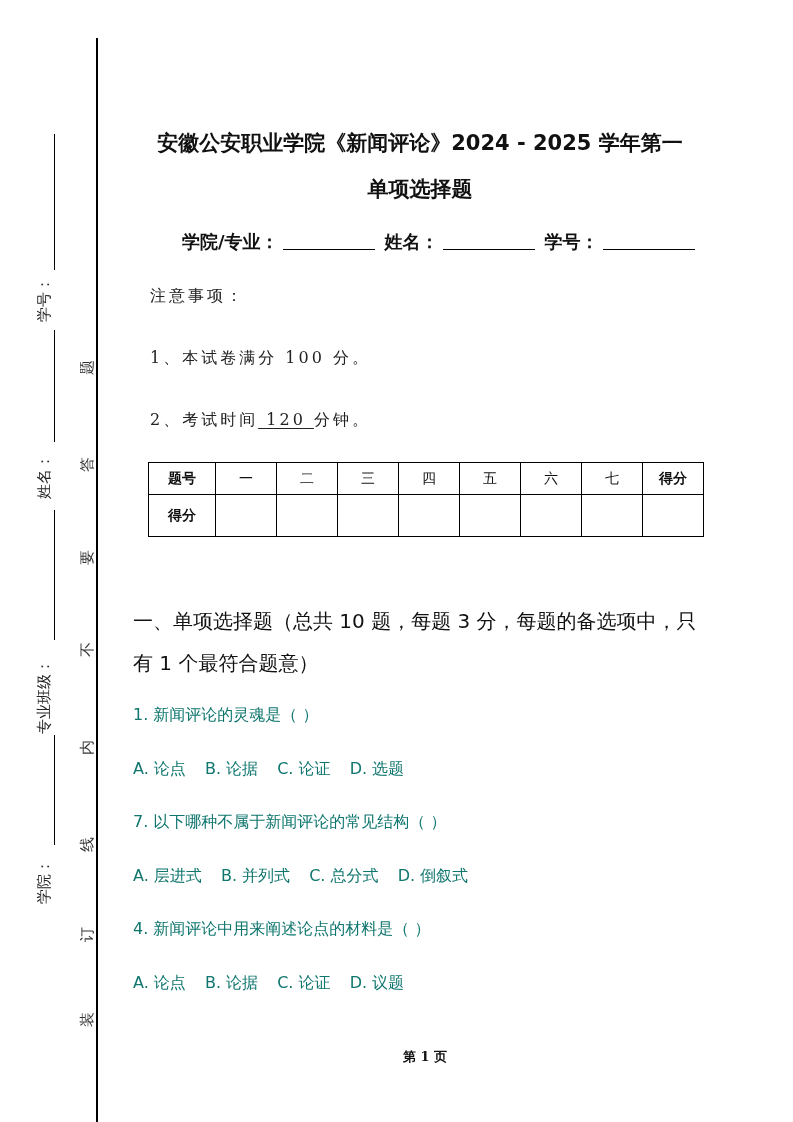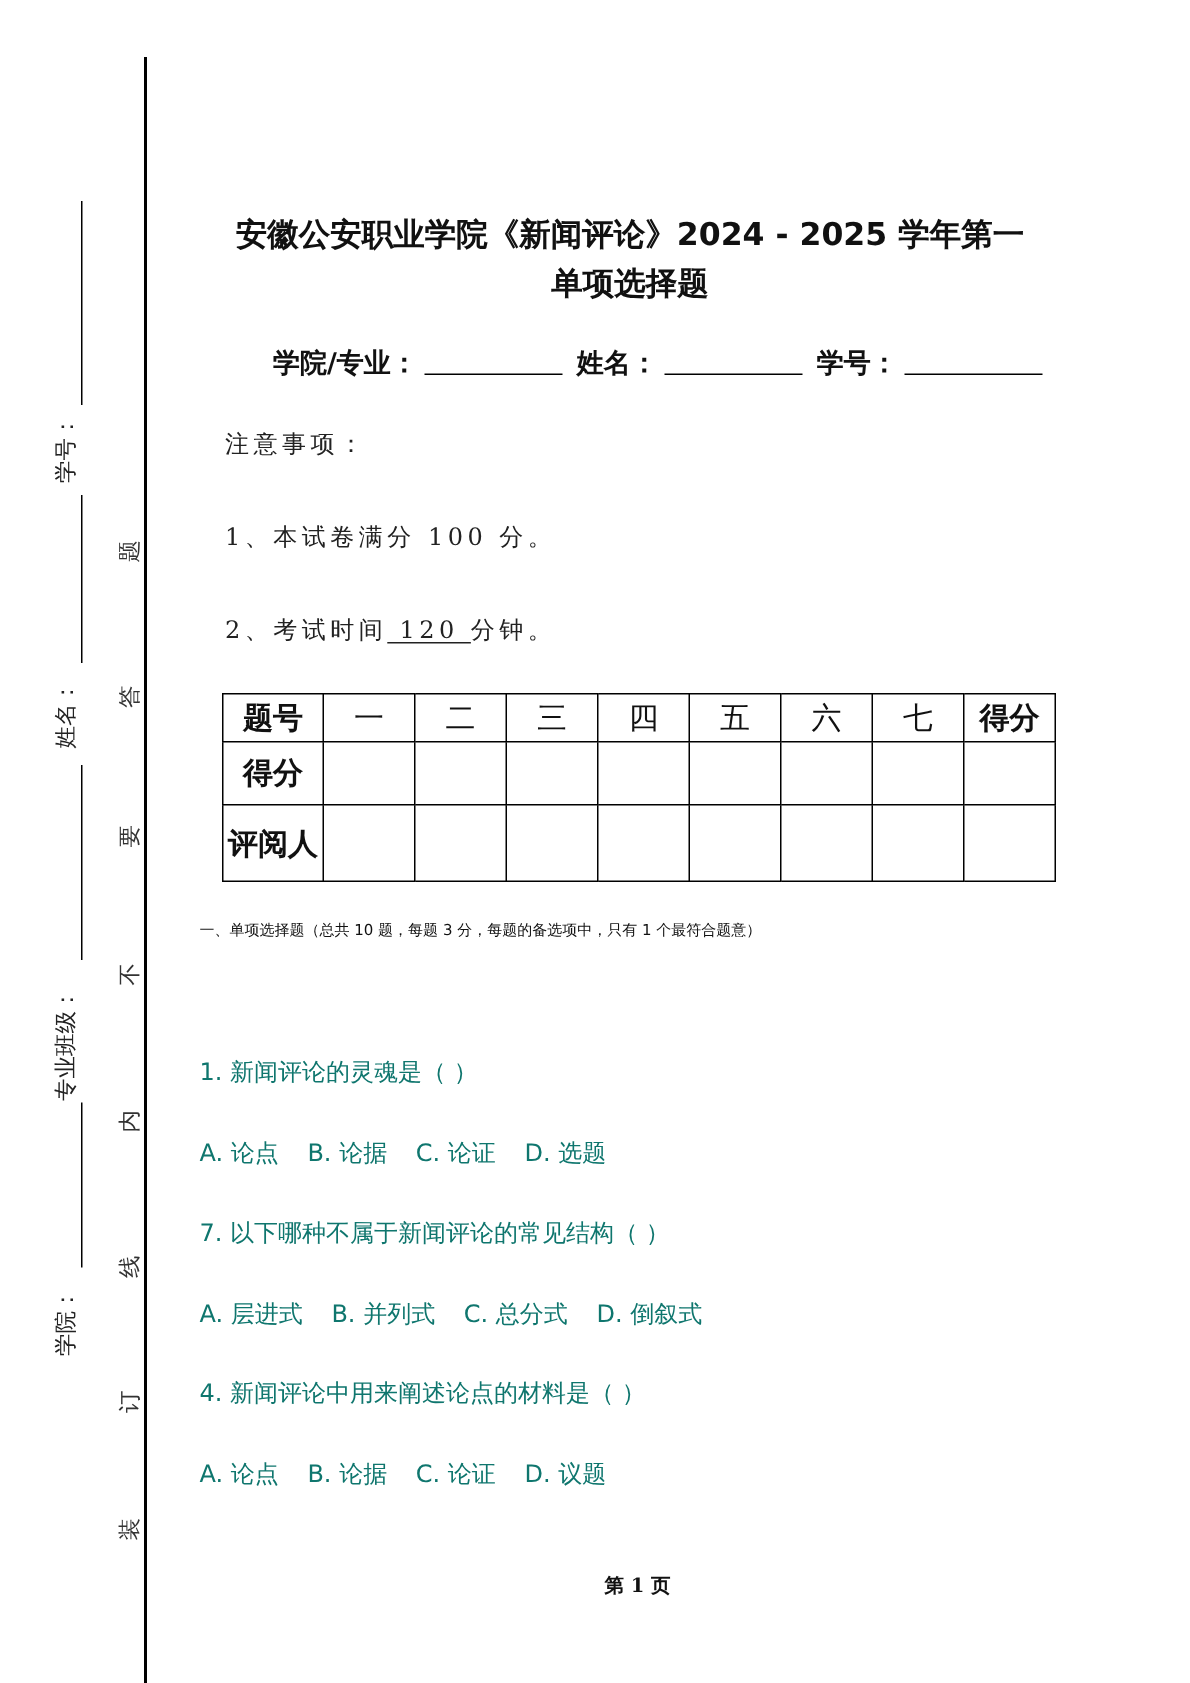--- a/index.html
+++ b/index.html
@@ -7,28 +7,28 @@
     .binding-line { position: absolute; left: 96px; top: 38px; width: 1.5px; height: 1084px; background: #000; }
     .side-seg { position: absolute; left: 54px; width: 1px; background: #000; }
     .side-label { position: absolute; left: 34px; width: 20px; font-family: "DejaVu Sans", "Liberation Sans", sans-serif; font-size: 15px; color: #222; transform: rotate(-90deg); transform-origin: center center; white-space: nowrap; display: flex; justify-content: center; }
     .side-label span { display: inline-block; }
     .seal-char { position: absolute; left: 78px; width: 18px; text-align: center; font-family: "DejaVu Serif", "Liberation Serif", serif; font-size: 15px; color: #333; transform: rotate(-90deg); }
     .title { position: absolute; left: 120px; width: 600px; text-align: center; font-family: "DejaVu Sans", "Liberation Sans", sans-serif; font-weight: bold; font-size: 21px; color: #111; }
     .info-row { position: absolute; top: 230px; left: 182px; font-family: "DejaVu Sans", "Liberation Sans", sans-serif; font-weight: bold; font-size: 18px; display: flex; align-items: center; }
     .info-row .blank { display: inline-block; width: 92px; border-bottom: 1px solid #000; margin: 0 10px 0 4px; height: 14px; }
     .text-line { position: absolute; left: 133px; font-size: 16px; letter-spacing: 3px; color: #222; margin-left: 17px; }
     .u { text-decoration: underline; text-underline-offset: 3px; }
-    table.score { position: absolute; left: 148px; top: 462px; border-collapse: collapse; font-family: "DejaVu Sans", "Liberation Sans", sans-serif; font-size: 20px; padding-left: 30px; }
+    table.score { position: absolute; left: 148px; top: 462px; border-collapse: collapse; font-family: "DejaVu Sans", "Liberation Sans", sans-serif; font-size: 14px; padding-left: 30px; }
     table.score td { border: 1px solid #000; width: 60px; text-align: center; padding: 0; }
     table.score tr.r0 td { height: 31px; }
     table.score tr.r1 td { height: 41px; }
     table.score tr.r2 td { height: 50px; }
     table.score td.hdr { width: 66px; font-weight: bold; }
     table.score td.b { font-weight: bold; }
-    .section { position: absolute; left: 133px; width: 580px; font-family: "DejaVu Sans", "Liberation Sans", sans-serif; font-size: 10px; line-height: 42px; color: #111; }
+    .section { position: absolute; left: 133px; width: 580px; font-family: "DejaVu Sans", "Liberation Sans", sans-serif; font-size: 20px; line-height: 42px; color: #111; }
     .q { position: absolute; left: 133px; font-family: "DejaVu Sans", "Liberation Sans", sans-serif; font-size: 16px; color: #0f766e; white-space: nowrap; }
     .q .opt { margin-right: 14px; margin-top: 48px; }
     .footer { position: absolute; top: 1048px; left: 0; width: 850px; text-align: center; font-weight: bold; font-size: 13px; font-family: "DejaVu Serif", "Liberation Serif", serif; }
   </style>
 </head>
 <body>
 
 <div class="binding-line"></div>
 
 <div class="side-seg" style="top:134px;height:136px;"></div>
@@ -51,21 +51,21 @@
 
 <div class="seal-char" style="top:358px;">题</div>
 <div class="seal-char" style="top:455px;">答</div>
 <div class="seal-char" style="top:548px;">要</div>
 <div class="seal-char" style="top:640px;">不</div>
 <div class="seal-char" style="top:738px;">内</div>
 <div class="seal-char" style="top:835px;">线</div>
 <div class="seal-char" style="top:925px;">订</div>
 <div class="seal-char" style="top:1010px;">装</div>
 
-<div class="title" style="top:142px;">安徽公安职业学院《新闻评论》2024 - 2025 学年第一</div>
+<div class="title" style="top:129px;">安徽公安职业学院《新闻评论》2024 - 2025 学年第一</div>
 <div class="title" style="top:175px;">单项选择题</div>
 
 <div class="info-row">
   <span>学院/专业：</span>
   <span class="blank"></span>
   <span>姓名：</span>
   <span class="blank"></span>
   <span>学号：</span>
   <span class="blank"></span>
 </div>
@@ -93,31 +93,20 @@
     <td class="hdr b">得分</td>
     <td></td>
     <td></td>
     <td></td>
     <td></td>
     <td></td>
     <td></td>
     <td></td>
     <td></td>
   </tr>
-  <tr class="r2">
-    <td class="hdr b">评阅人</td>
-    <td></td>
-    <td></td>
-    <td></td>
-    <td></td>
-    <td></td>
-    <td></td>
-    <td></td>
-    <td></td>
-  </tr>
 </tbody>
   </table>
 
 <div class="section" style="top:600px;">一、单项选择题（总共 10 题，每题 3 分，每题的备选项中，只有 1 个最符合题意）</div>
 
 <div class="q" style="top:705px;">1. 新闻评论的灵魂是（    ）</div>
 <div class="q" style="top:759px;">
   <span class="opt">A. 论点</span>
   <span class="opt">B. 论据</span>
   <span class="opt">C. 论证</span>

